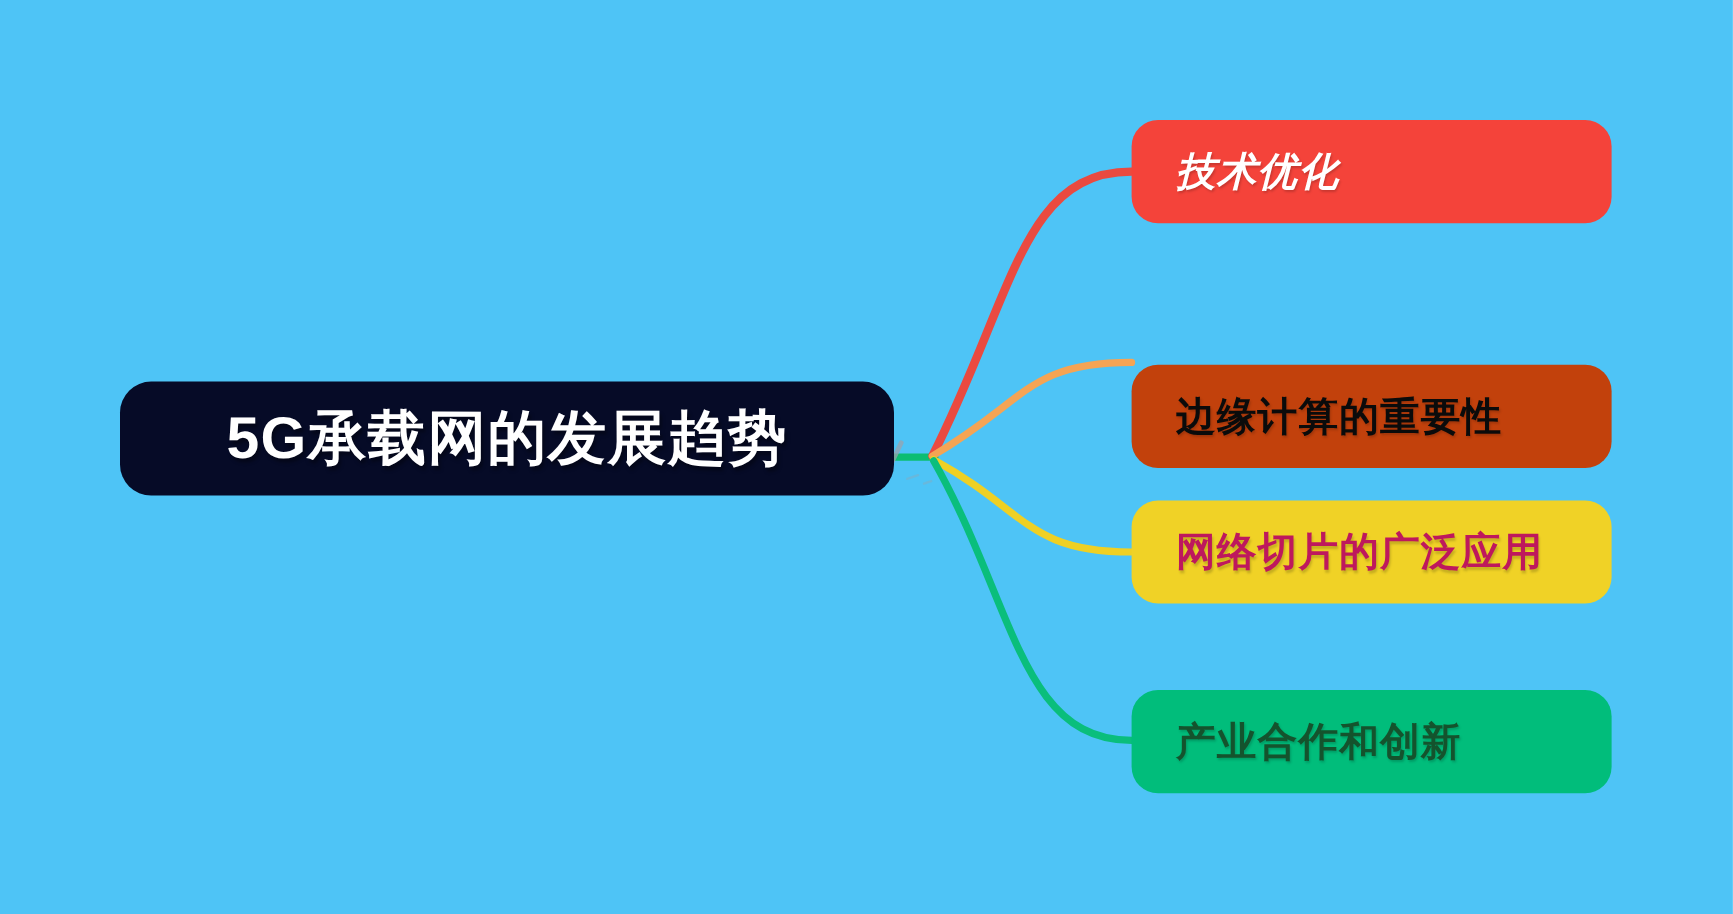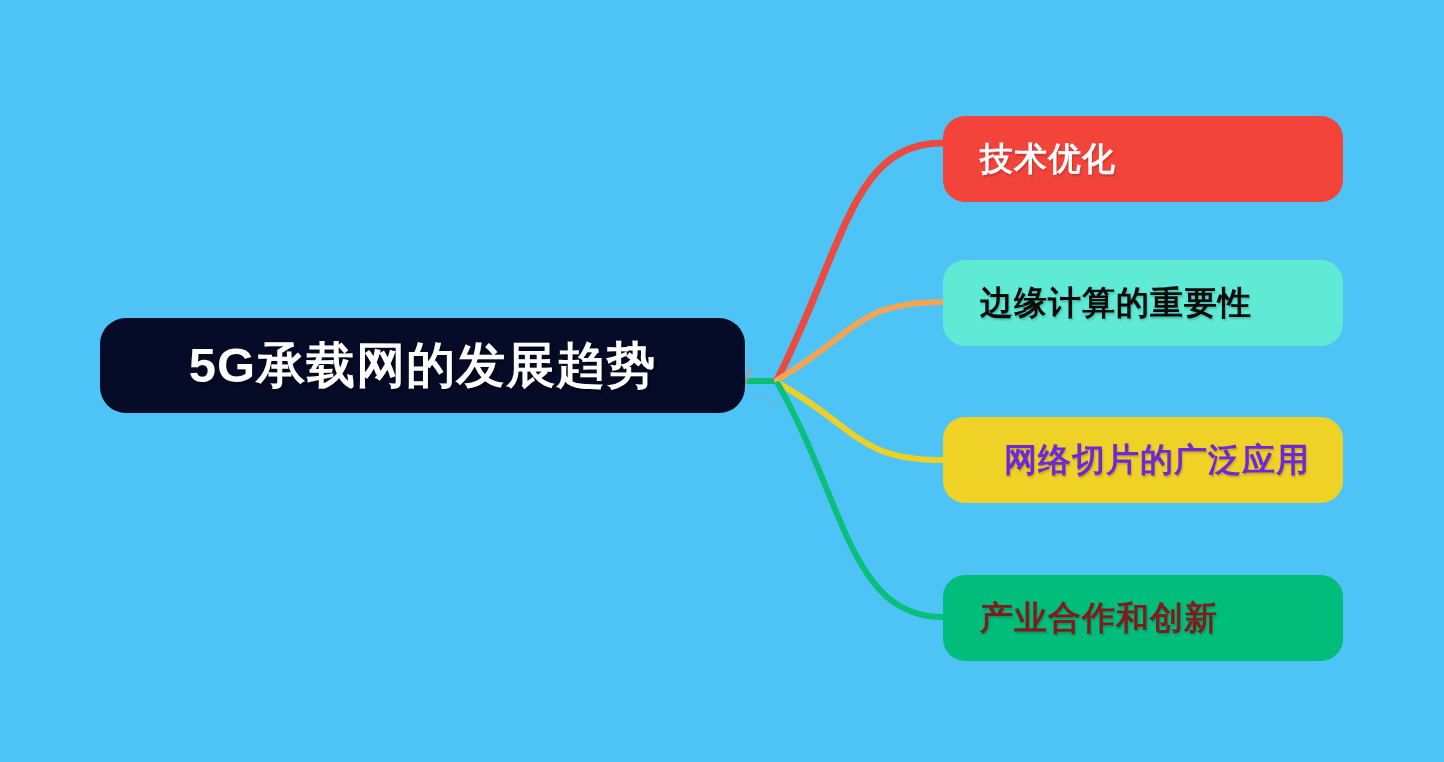--- a/index.html
+++ b/index.html
@@ -49,21 +49,21 @@
     border-radius: 22px;
     padding-left: 37px;
   }
   .branch-node .node-label {
     font-size: 33px;
     font-weight: bold;
     letter-spacing: 1px;
     white-space: nowrap;
     text-shadow: 1px 2px 2px rgba(0,0,0,0.18);
   }
-  .branch-1 { top: 116px; }
+  .branch-1 { top: 100px; font-style: italic; }
   .branch-2 { top: 260px; }
   .branch-3 { top: 417px; }
   .branch-4 { top: 575px; }
 </style>
 </head>
 <body>
 
 <div class="stage" style="background-color: rgb(78, 196, 246);">
 
   <svg class="connector-layer" viewBox="0 0 1444 762" xmlns="http://www.w3.org/2000/svg">
@@ -80,25 +80,25 @@
   </svg>
 
   <div class="node root-node" style="background-color: rgb(6, 11, 39);">
     <span class="node-label" style="color: rgb(255, 255, 255);">5G承载网的发展趋势</span>
   </div>
 
   <div class="node branch-node branch-1" style="background-color: rgb(244, 67, 58);">
     <span class="node-label" style="color: rgb(255, 255, 255);">技术优化</span>
   </div>
 
-  <div class="node branch-node branch-2" style="background-color: #5eead4;">
+  <div class="node branch-node branch-2" style="background-color: #c2410c; margin-top: 44px;">
     <span class="node-label" style="color: rgb(11, 11, 11);">边缘计算的重要性</span>
   </div>
 
   <div class="node branch-node branch-3" style="background-color: rgb(240, 210, 38);">
-    <span class="node-label" style="color: #6d28d9; margin-left: 24px;">网络切片的广泛应用</span>
+    <span class="node-label" style="color: #be185d;">网络切片的广泛应用</span>
   </div>
 
   <div class="node branch-node branch-4" style="background-color: rgb(1, 189, 123);">
-    <span class="node-label" style="color: #7f1d1d;">产业合作和创新</span>
+    <span class="node-label" style="color: #14532d;">产业合作和创新</span>
   </div>
 
 </div>
 
 </body></html>

